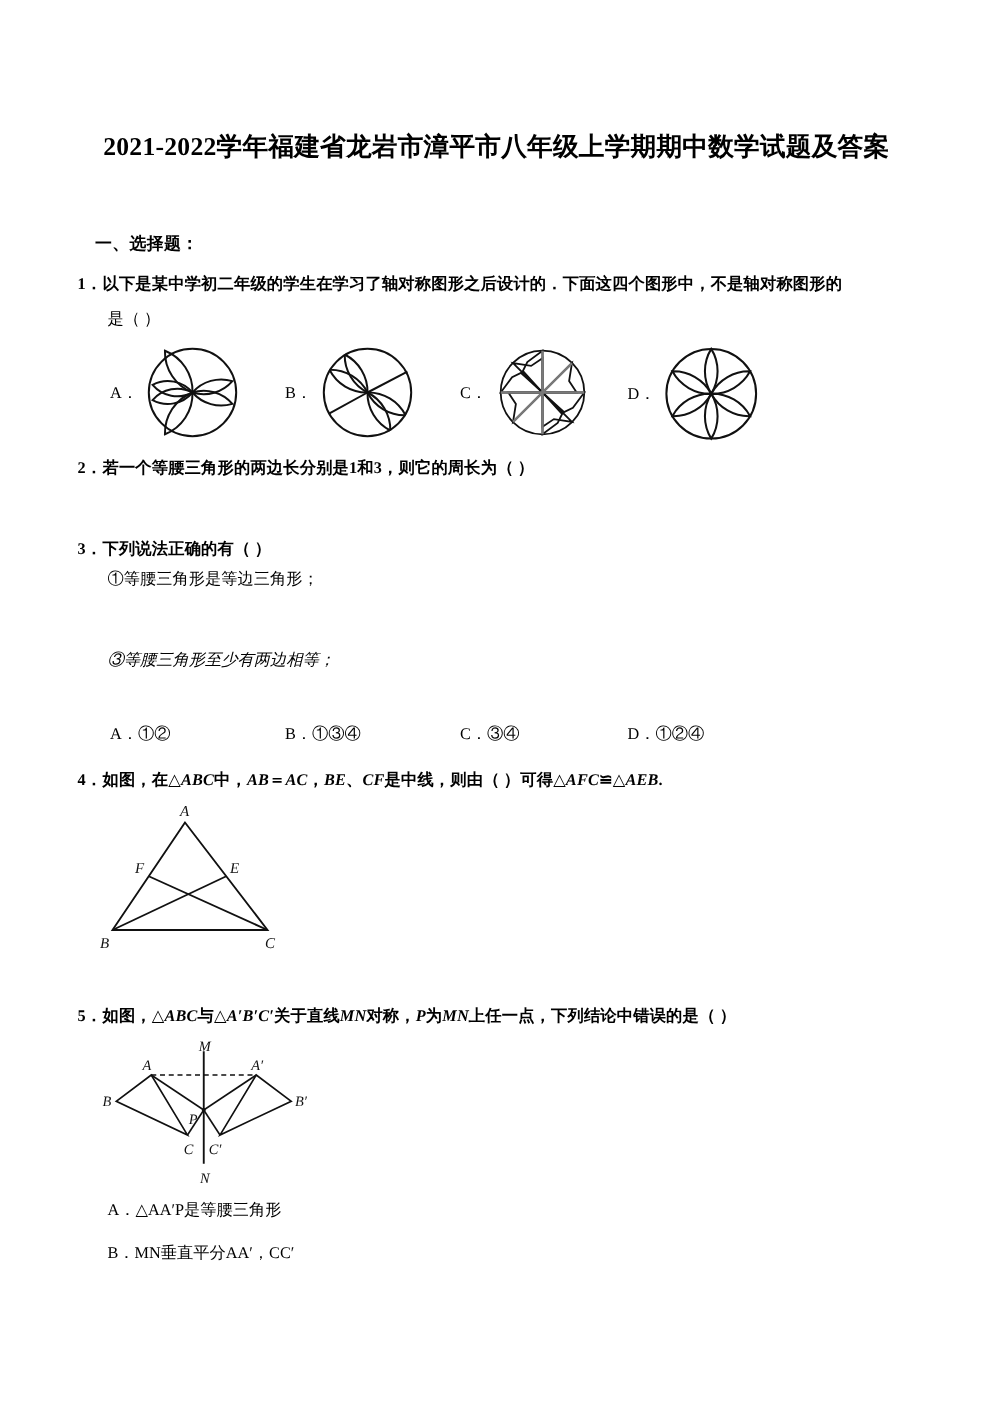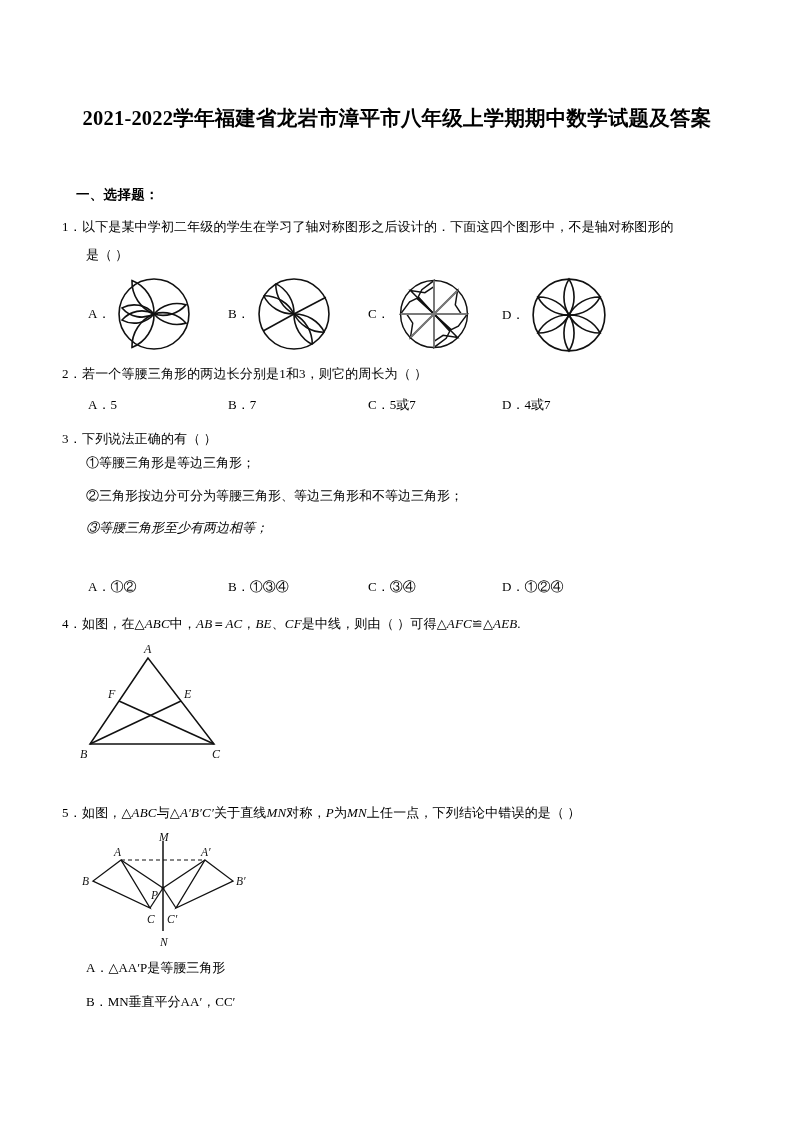--- a/index.html
+++ b/index.html
@@ -37,20 +37,21 @@
     left: 76px;
     font-size: 13.5px;
     font-weight: bold;
     letter-spacing: 0.3px;
   }
   .qline {
     position: absolute;
     font-size: 13px;
     line-height: 19px;
     letter-spacing: 0.15px;
+    font-weight: bold;
   }
   .qnum {
     display: inline-block;
     width: 20px;
   }
   .indent {
     position: absolute;
     left: 86px;
     font-size: 13px;
     line-height: 19px;
@@ -183,32 +184,25 @@
             <path d="M50 50 A44 44 0 0 1 50 4 A44 44 0 0 1 50 50" transform="rotate(300 50 50)"></path>
           </g>
         </g>
       </svg>
     </div>
   </div>
 
   <div class="qline" style="left:62px; top:364px; width:690px;" data-name="question-2-line">
     <span class="qnum" data-name="question-2-number">2．</span><span data-name="question-2-text">若一个等腰三角形的两边长分别是1和3，则它的周长为（     ）</span>
   </div>
-  <div class="opts" style="top:396px;" data-name="question-2-options">
-    <span class="opt o1" data-name="question-2-option-a">A．5</span>
-    <span class="opt o2" data-name="question-2-option-b">B．7</span>
-    <span class="opt o3" data-name="question-2-option-c">C．5或7</span>
-    <span class="opt o4" data-name="question-2-option-d">D．4或7</span>
-  </div>
 
   <div class="qline" style="left:62px; top:429px; width:690px;" data-name="question-3-line">
     <span class="qnum" data-name="question-3-number">3．</span><span data-name="question-3-text">下列说法正确的有（     ）</span>
   </div>
   <div class="indent" style="top:468px;font-family:Liberation Mono, monospace;" data-name="question-3-statement-1">①等腰三角形是等边三角形；</div>
-  <div class="indent" style="top:500px;" data-name="question-3-statement-2">②三角形按边分可分为等腰三角形、等边三角形和不等边三角形；</div>
   <div class="indent" style="top:532px;" data-name="question-3-statement-3">③等腰三角形至少有两边相等；</div>
   <div class="opts" style="top:571px;" data-name="question-3-options">
     <span class="opt o1" style="top:0;" data-name="question-3-option-a">A．①②</span>
     <span class="opt o2" data-name="question-3-option-b">B．①③④</span>
     <span class="opt o3" data-name="question-3-option-c">C．③④</span>
     <span class="opt o4" data-name="question-3-option-d">D．①②④</span>
   </div>
 
   <style>
     [data-name="question-3-options"] { top: 578px !important; }

